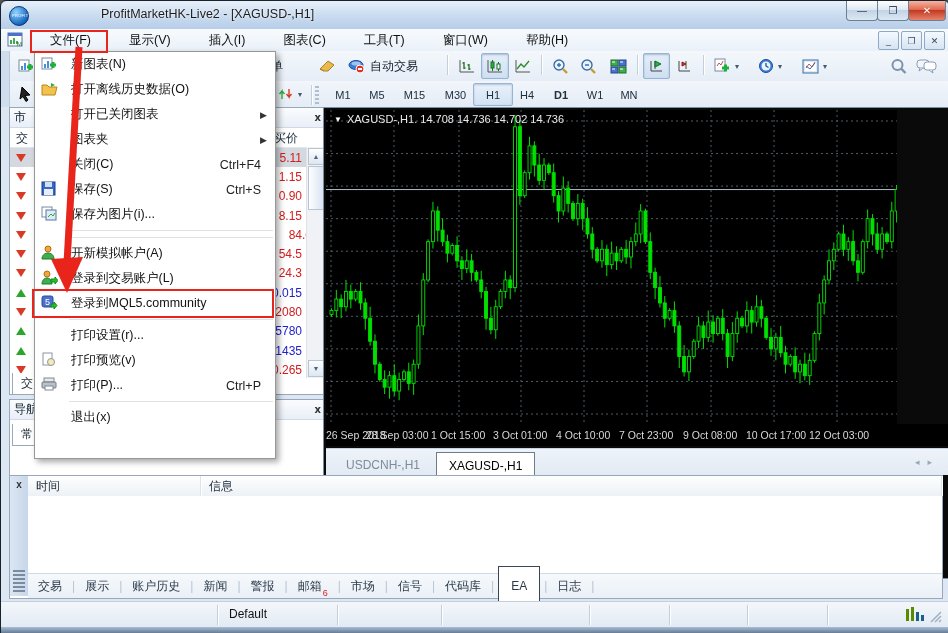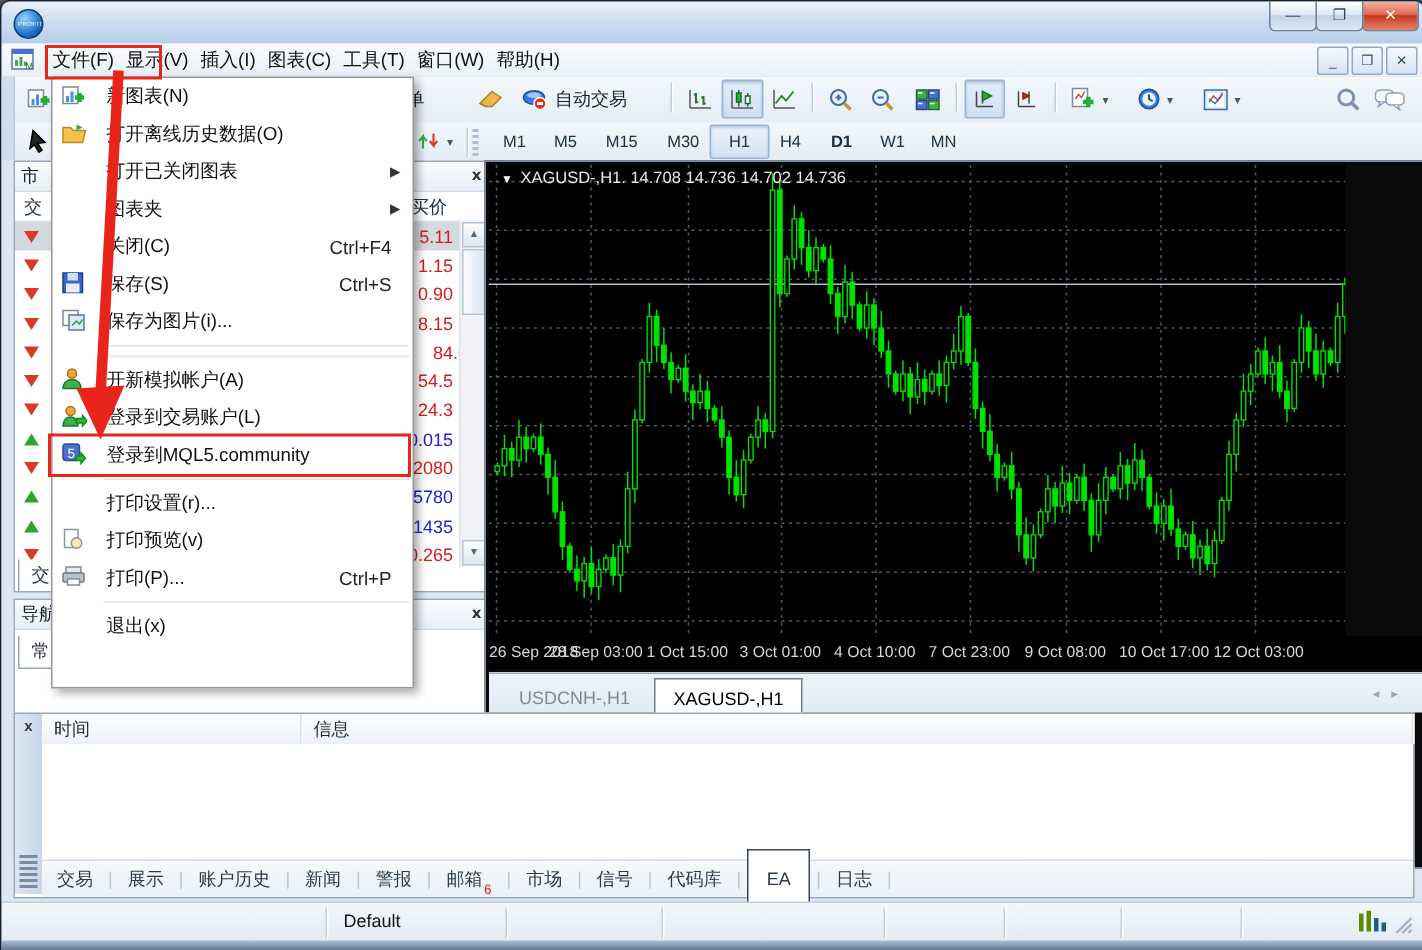--- a/index.html
+++ b/index.html
@@ -16,21 +16,21 @@
   .wbtn{top:0;height:19px;border:1px solid #6b7f95;border-top:none;
     background:linear-gradient(#fdfeff,#dfe9f3 45%,#c3d3e4 50%,#dce8f4);
     border-radius:0 0 4px 4px;display:flex;align-items:center;justify-content:center;
     font-size:10px;color:#33475c;}
   #btn-min{left:845px;width:30px;} #btn-max{left:876px;width:30px;}
   #btn-close{left:907px;width:36px;background:linear-gradient(#f5b3a4,#e06a50 45%,#c23a22 50%,#e8836b);color:#fff;font-weight:bold;}
   
   #menubar{left:0;top:28px;width:948px;height:22px;background:linear-gradient(#f8fbfe,#e9f0f8);
     border-bottom:1px solid #ccd8e6;display:flex;align-items:center;}
   #menubar-icon{width:18px;height:16px;margin:0 6px 0 6px;}
-  .menu-item{padding:3px 4px;font-size:12.5px;color:#101010;}
+  .menu-item{padding:3px 19px;font-size:12.5px;color:#101010;}
   .mdi-ctrls{position:absolute;right:4px;top:2px;display:flex;gap:2px;}
   .mdi-btn{width:19px;height:17px;border:1px solid #8fa8c4;background:linear-gradient(#f4f9ff,#d6e4f2);
     font-size:9px;color:#33475c;display:flex;align-items:center;justify-content:center;border-radius:2px;}
   
   #toolbar1{left:0;top:50px;width:948px;height:30px;background:linear-gradient(#f4f8fc,#e6edf6);border-bottom:1px solid #d5dfeb;}
   #toolbar2{left:0;top:80px;width:948px;height:26px;background:linear-gradient(#f2f6fb,#e4ecf5);border-bottom:1px solid #c9d6e4;}
   .tbtn{position:absolute;top:2px;height:24px;display:flex;align-items:center;gap:4px;padding:0 4px;
     border:1px solid transparent;border-radius:2px;font-size:12px;color:#15202c;}
   .tbtn.pressed{border-color:#96b4d6;background:linear-gradient(#e4eefa,#cfe0f2);box-shadow:inset 0 1px 2px rgba(60,90,130,.35);}
   .tsep{position:absolute;top:4px;width:1px;height:20px;background:#c2cfdd;box-shadow:1px 0 0 #fff;}
@@ -112,20 +112,21 @@
 </style>
 </head>
 <body>
 
 <div id="win">
 
   <div class="abs" id="titlebar">
     <div class="abs" id="applogo">
         <span>PROFIT</span>
       </div>
+    <div class="abs" id="title-text">ProfitMarketHK-Live2 - [XAGUSD-,H1]</div>
     <div class="abs wbtn" id="btn-min">—</div>
     <div class="abs wbtn" id="btn-max">❐</div>
     <div class="abs wbtn" id="btn-close">✕</div>
   </div>
 
   <div class="abs" id="menubar">
     <span id="menubar-icon"><svg width="18" height="16">
           <rect x="1" y="1" width="14" height="13" fill="#fff" stroke="#5577a0"></rect>
           <rect x="1" y="1" width="14" height="3" fill="#4a72cc"></rect>
           <rect x="3" y="8" width="2" height="4" fill="#3fae4f"></rect>

